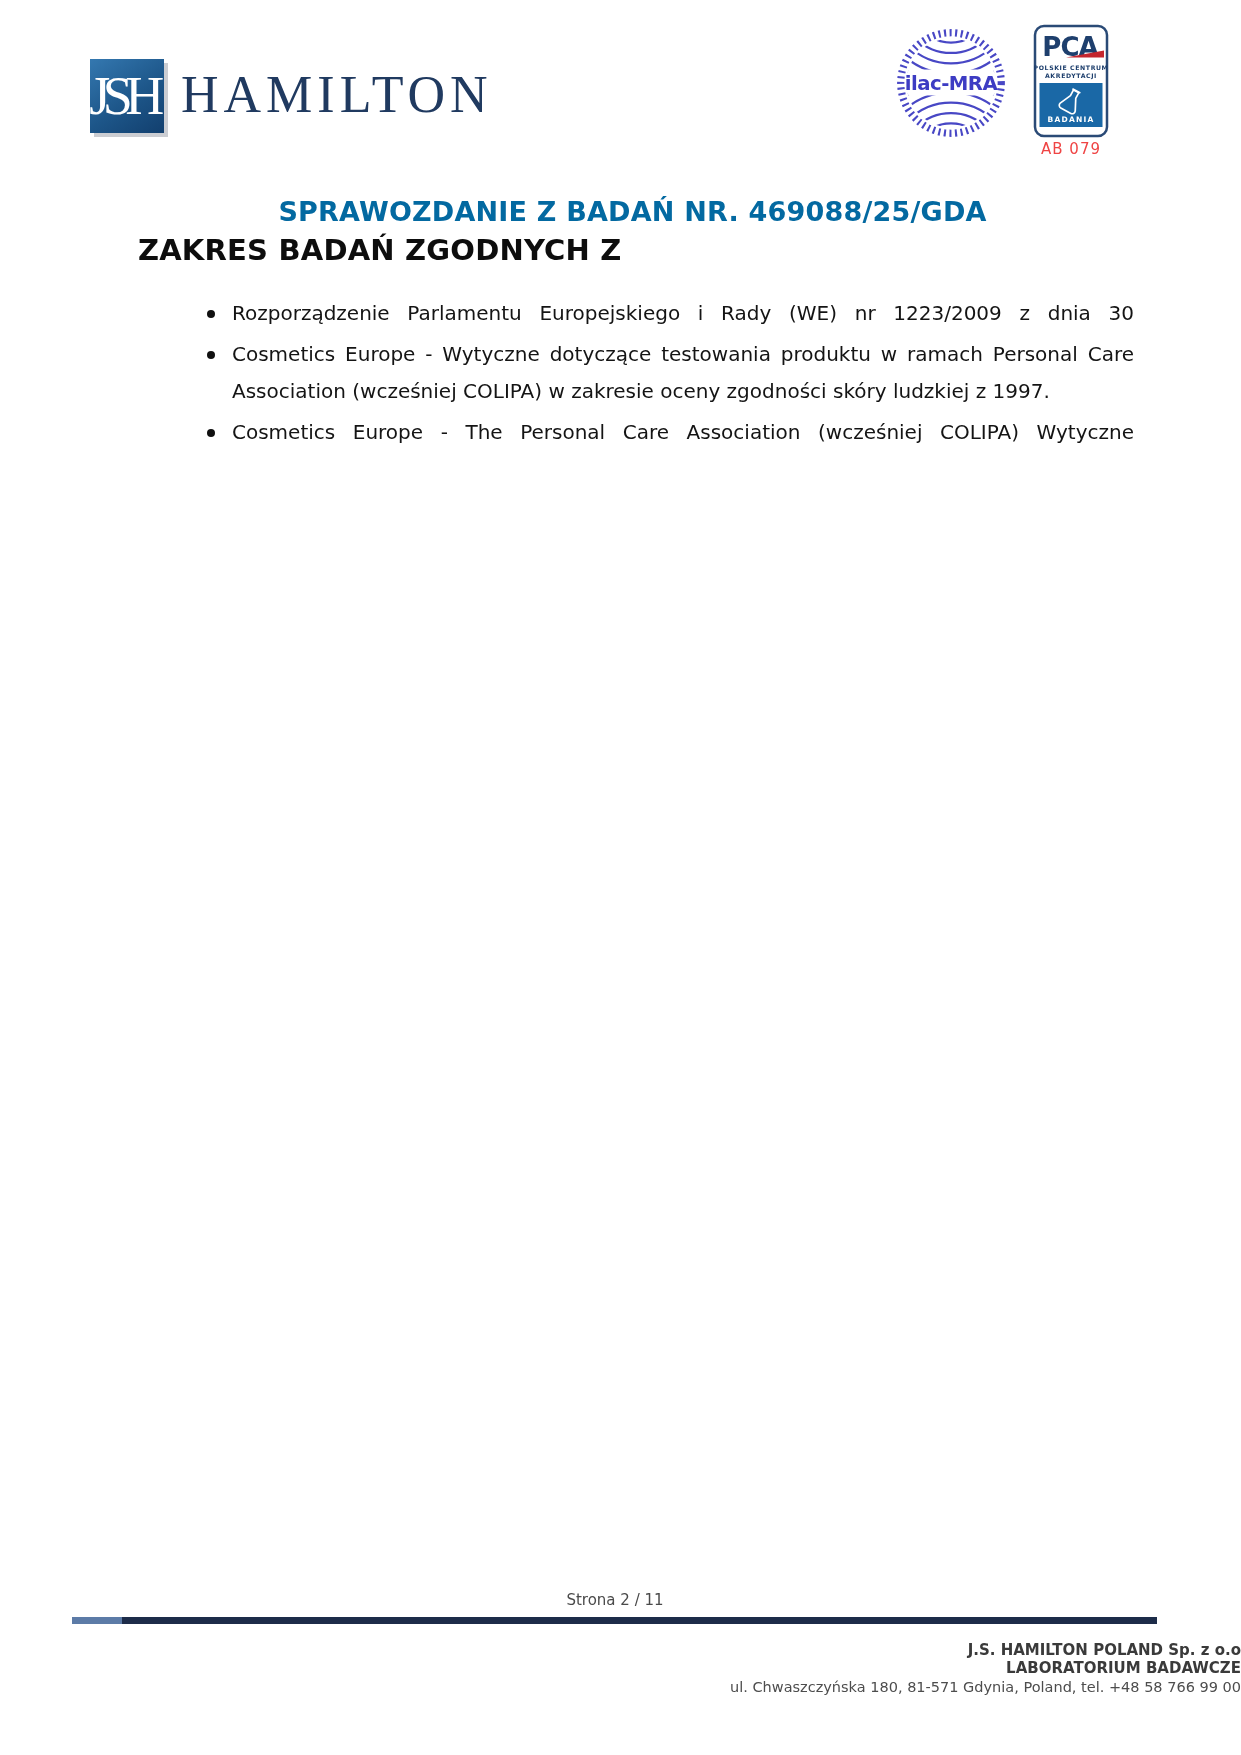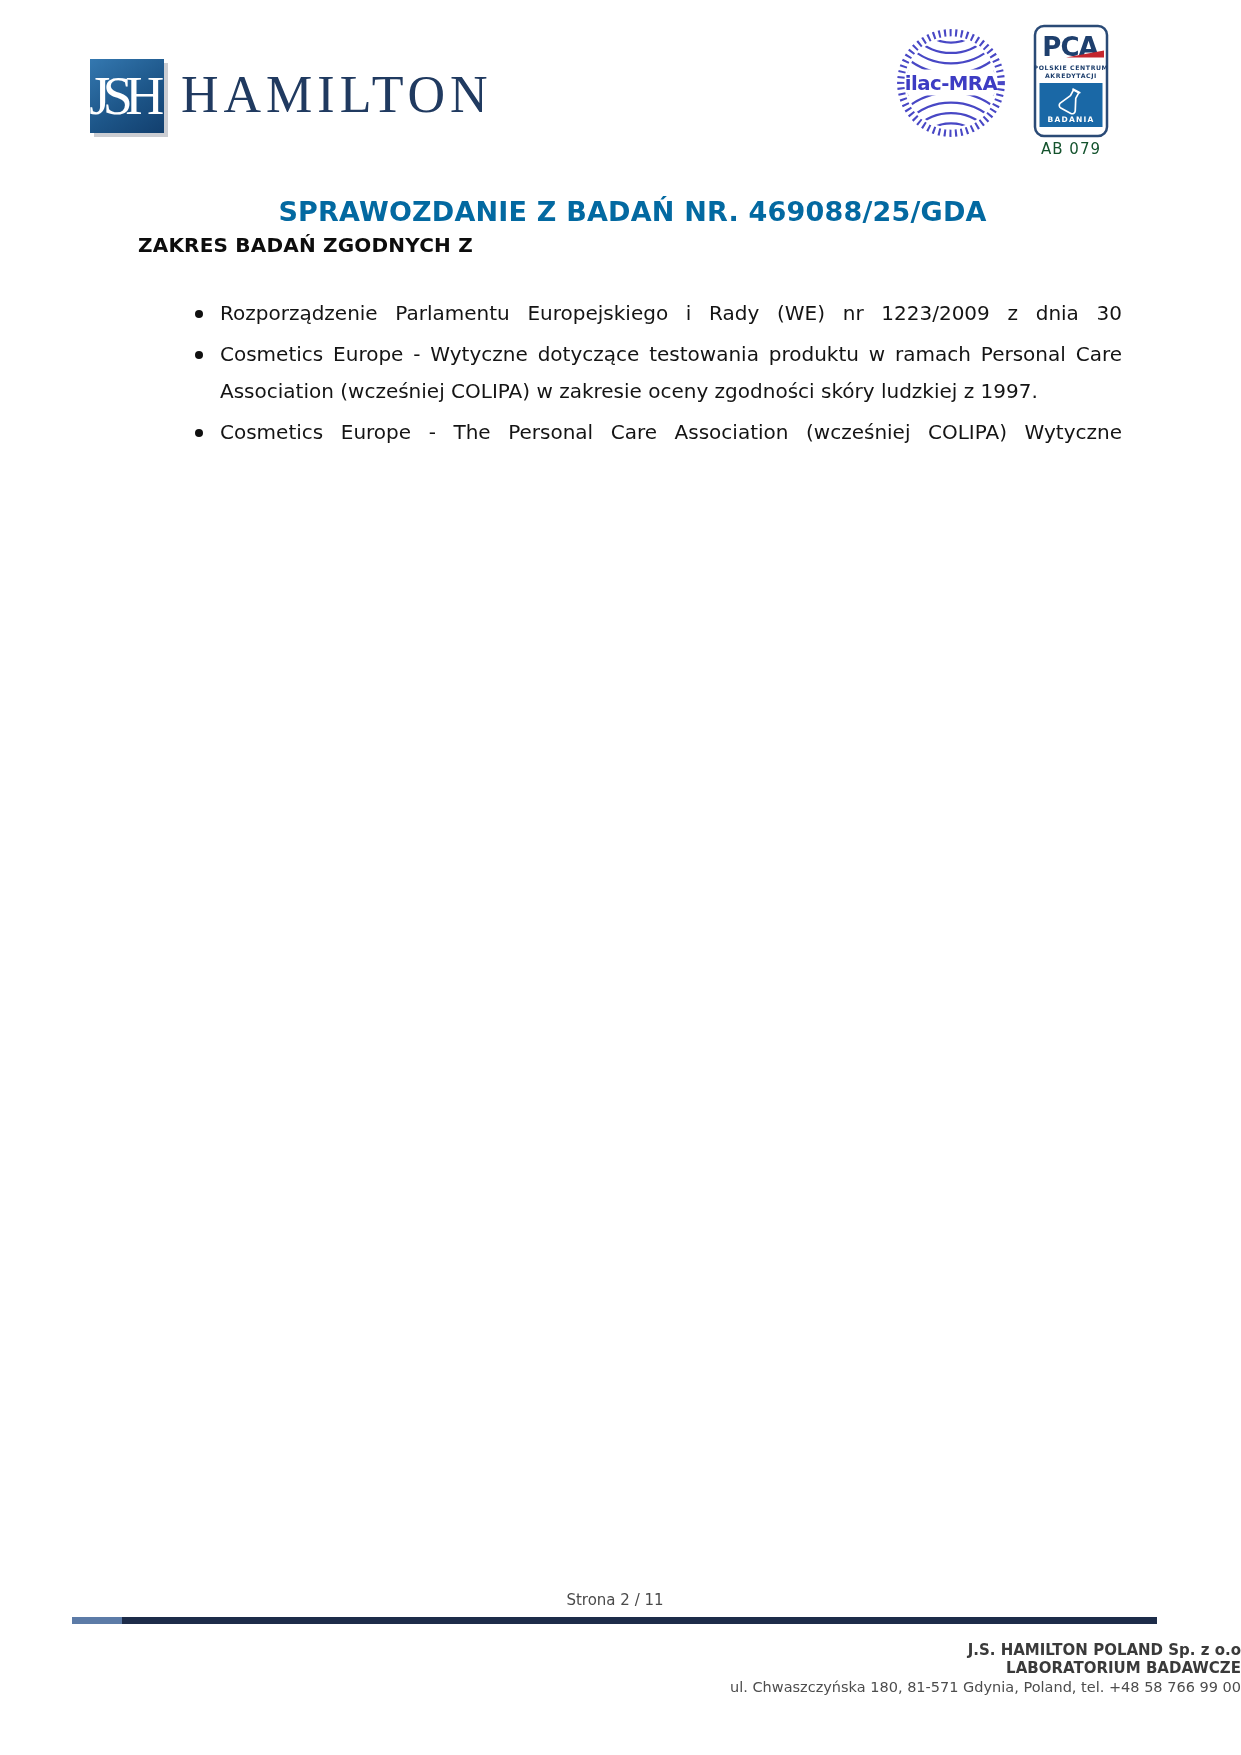--- a/index.html
+++ b/index.html
@@ -21,33 +21,33 @@
   }
   .brand-name{
     position:absolute;left:181px;top:59px;height:74px;line-height:72px;
     font-family:"Liberation Serif","DejaVu Serif",serif;
     font-size:52px;letter-spacing:5px;color:#203a60;white-space:nowrap;
   }
   .ilac-seal{position:absolute;left:894px;top:26px;width:114px;height:114px;}
   .pca-badge{position:absolute;left:1033px;top:24px;width:76px;height:114px;}
   .ab-number{
     position:absolute;left:1029px;top:140px;width:84px;text-align:center;
-    font-size:15px;letter-spacing:1px;color:#14532d;white-space:nowrap;
+    font-size:15px;letter-spacing:1px;color:#ef4444;white-space:nowrap;
   }
 
   
   .report-title{
     position:absolute;left:0;top:184px;width:1241px;margin:12px;text-align:center;
     font-size:27px;font-weight:bold;color:#0369a1;letter-spacing:0.2px;
   }
   .section-heading{
     position:absolute;left:138px;top:233px;margin:0;
-    font-size:20px;font-weight:bold;color:#0d0d0d;letter-spacing:0.2px;
+    font-size:29px;font-weight:bold;color:#0d0d0d;letter-spacing:0.2px;
   }
-  .scope-list{position:absolute;left:192px;top:295px;width:930px;margin:0;padding:0;list-style:none;}
+  .scope-list{position:absolute;left:204px;top:295px;width:930px;margin:0;padding:0;list-style:none;}
   .scope-list li{position:relative;padding-left:28px;margin-bottom:4px;}
   .scope-list .dot{
     position:absolute;left:3px;top:15px;width:8px;height:8px;border-radius:50%;background:#101010;
   }
   .bl{font-size:20px;line-height:37px;color:#141414;}
   .bl.j{text-align:justify;text-align-last:justify;}
 
   
   .page-indicator{
     position:absolute;left:0;top:1591px;width:1230px;text-align:center;

